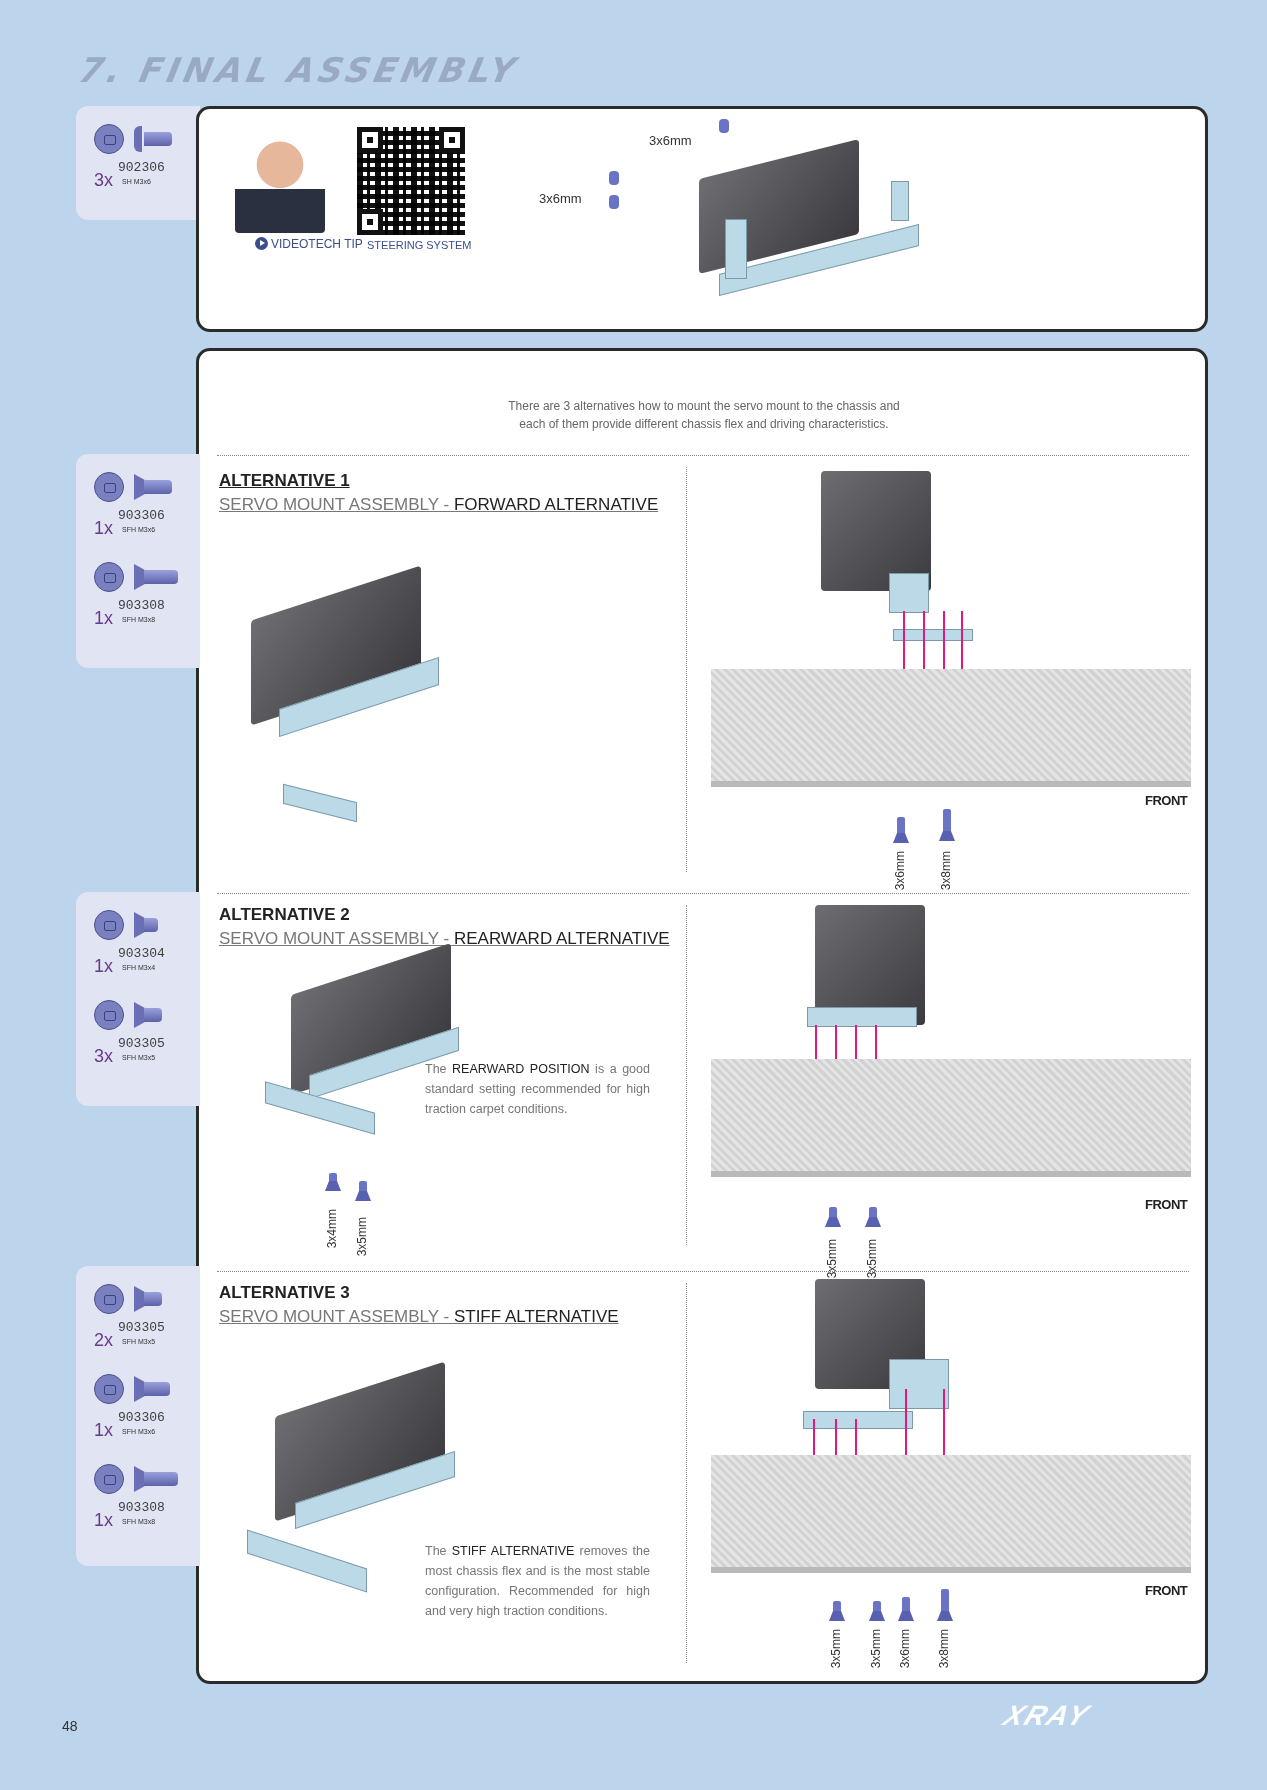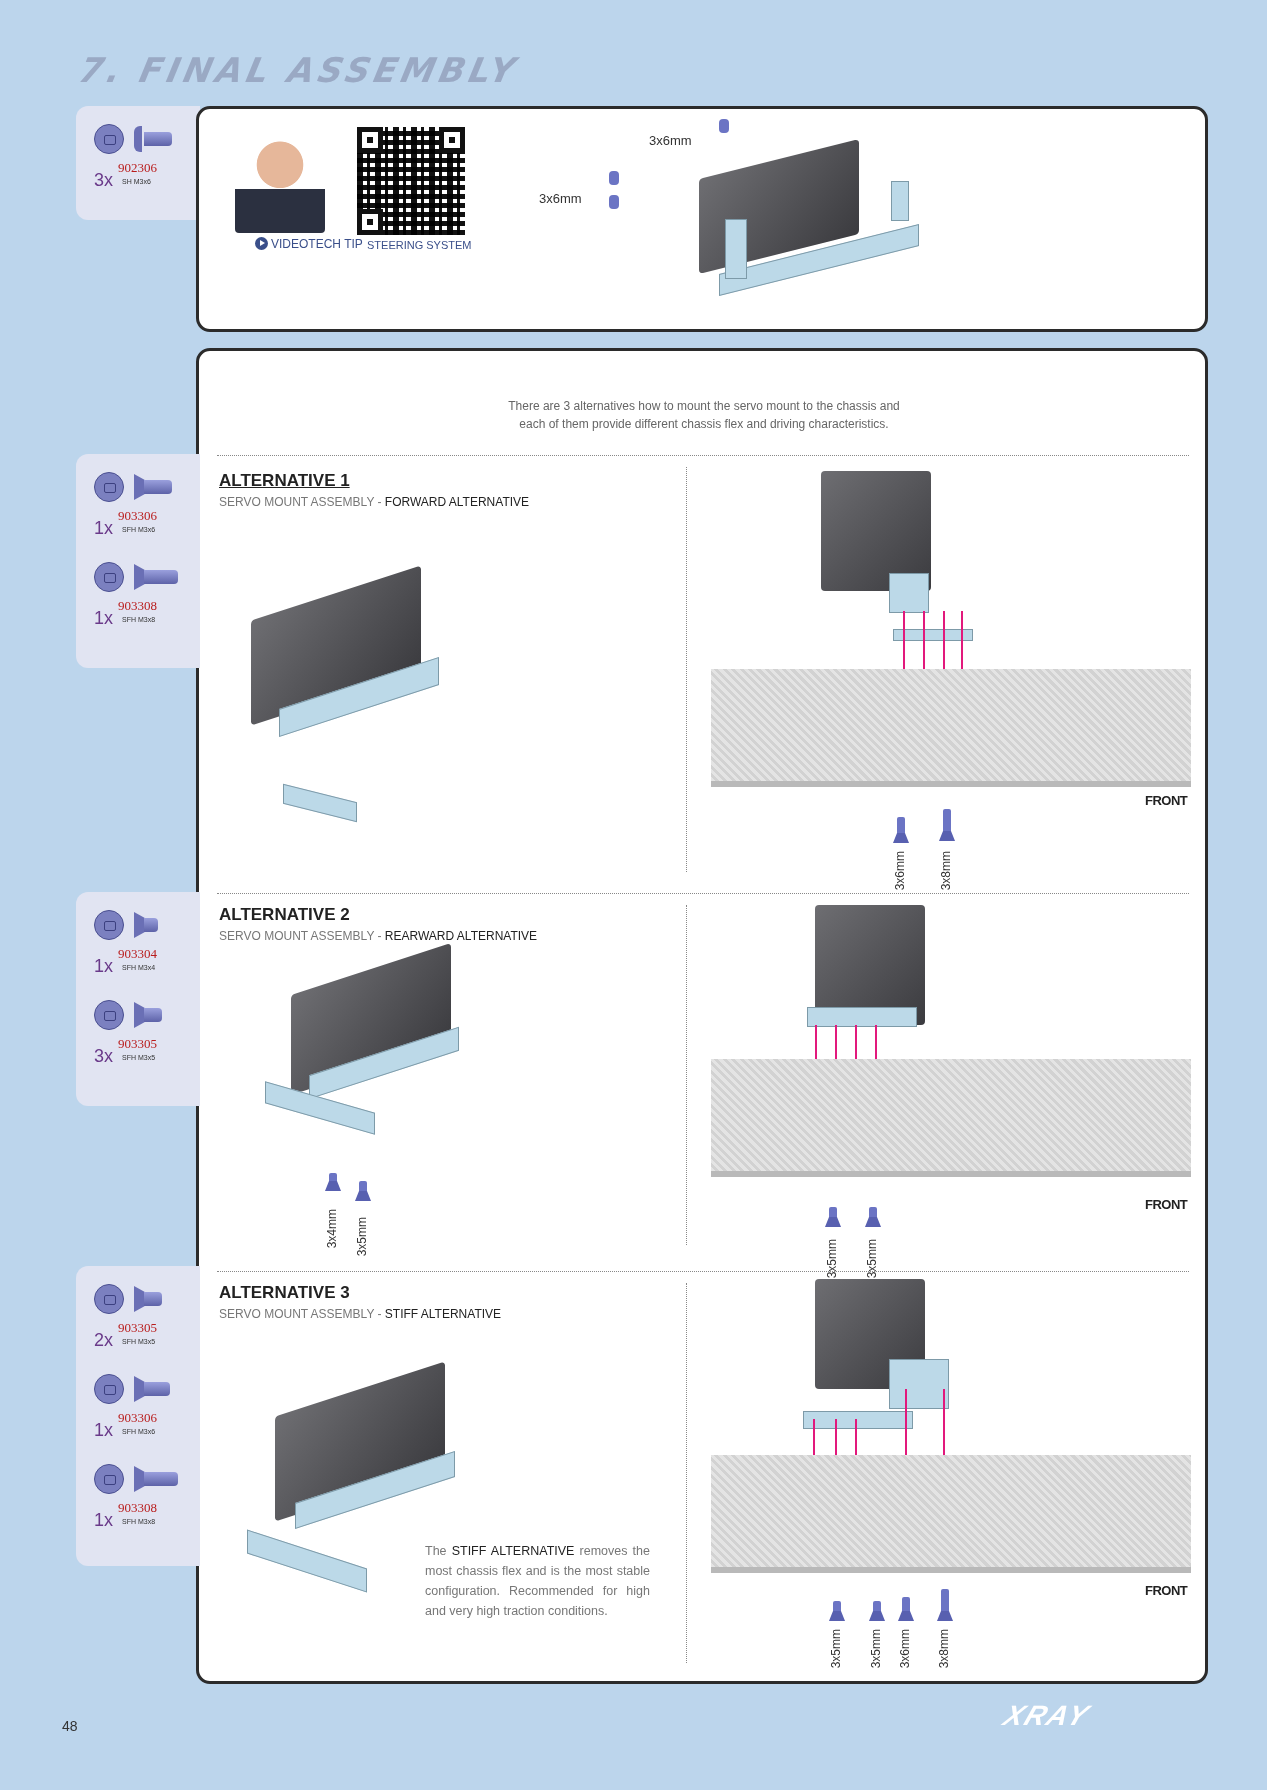--- a/index.html
+++ b/index.html
@@ -9,36 +9,36 @@
   .page-title { left: 80px; top: 50px; font-size: 34px; font-weight: bold; font-style: italic; color: #9aa9c4; letter-spacing: 4px; font-family: "DejaVu Sans", sans-serif; transform: skewX(-12deg); }
   .parts { background: #e1e4f2; border-radius: 12px 0 0 12px; padding: 12px 0; }
   .part { position: relative; height: 90px; }
   .part .head { position: absolute; left: 18px; top: 6px; width: 30px; height: 30px; border-radius: 50%; background: #7b80c0; border: 1px solid #4a4f90; }
   .part .head::after { content: ""; position: absolute; left: 9px; top: 10px; width: 10px; height: 8px; border: 1px solid #3c4080; border-radius: 2px; }
   .part .shank { position: absolute; left: 58px; top: 8px; width: 40px; height: 26px; }
   .part .shank .cap { position: absolute; left: 0; top: 0; width: 8px; height: 26px; background: #6a6fb5; }
   .part .shank .cap.cs { clip-path: polygon(0 0, 100% 30%, 100% 70%, 0 100%); width: 14px; }
   .part .shank .rod { position: absolute; left: 10px; top: 6px; width: 28px; height: 14px; background: linear-gradient(#9aa0dd, #5d62a8); border-radius: 0 4px 4px 0; }
   .part .qty { position: absolute; left: 18px; top: 52px; font-size: 18px; color: #6a3a8a; }
-  .part .num { position: absolute; left: 42px; top: 42px; font-size: 13px; color: #b91c1c; font-family: Liberation Serif, serif; }
+  .part .num { position: absolute; left: 42px; top: 42px; font-size: 13px; color: #404040; font-family: Liberation Mono, monospace; }
   .part .spec { position: absolute; left: 46px; top: 60px; font-size: 7px; color: #333; }
   .panel { background: #fff; border: 3px solid #2b2b2b; border-radius: 14px; }
   .photo { width: 90px; height: 110px; background: radial-gradient(circle at 50% 38%, #e6b79a 0 28%, transparent 29%), linear-gradient(#fff 60%, #2b3040 60%); border-radius: 4px; }
   .qr { width: 108px; height: 108px; background:
         repeating-linear-gradient(90deg, #111 0 6px, #fff 6px 10px, #111 10px 13px, #fff 13px 18px),
         repeating-linear-gradient(0deg, #111 0 5px, #fff 5px 9px); background-blend-mode: multiply; position: relative; }
   .qr .fin { position: absolute; width: 26px; height: 26px; border: 5px solid #111; background: #fff; }
   .qr .fin::after { content: ""; position: absolute; left: 5px; top: 5px; width: 6px; height: 6px; background: #111; }
   .caption { font-size: 12px; color: #3a4f8a; }
   .hdr-title { font-size: 13px; font-weight: bold; color: #222; }
   .intro { font-size: 12px; color: #666; text-align: center; line-height: 18px; }
   .dotline { border-top: 1px dotted #888; }
   .vdot { border-left: 1px dotted #888; }
   .alt-title { font-size: 17px; font-weight: bold; color: #222; }
-  .alt-sub { font-size: 12px; color: #777; }
+  .alt-sub { font-size: 17px; color: #777; text-decoration: underline; }
   .alt-sub b { color: #222; font-weight: normal; }
   .desc { font-size: 12.5px; color: #777; line-height: 20px; text-align: justify; width: 225px; }
   .desc b { color: #222; font-weight: normal; }
   .servo { background: linear-gradient(135deg, #6e6e72, #3b3b3f); border-radius: 4px; }
   .mount { background: #bcd9e8; border: 1px solid #7d9aa8; }
   .chassis { background: repeating-linear-gradient(45deg, #e4e4e4 0 3px, #d2d2d2 3px 6px); border-bottom: 6px solid #b9b9b9; }
   .screw-v { width: 16px; height: 28px; }
   .screw-v .s-rod { position: absolute; left: 4px; top: 0; width: 8px; height: 18px; background: #6b74c4; border-radius: 2px 2px 0 0; }
   .screw-v .s-cap { position: absolute; left: 0; top: 16px; width: 16px; height: 10px; background: #5860b0; clip-path: polygon(25% 0, 75% 0, 100% 100%, 0 100%); }
   .arrow { width: 2px; background: #e2197c; }
@@ -139,20 +139,21 @@
     <div class="abs screw-v" style="left:126px; top:272px;">
         <div class="s-rod" style="height:10px;"></div>
         <div class="s-cap" style="top:8px;"></div>
       </div>
     <div class="abs screw-v" style="left:156px; top:280px;">
         <div class="s-rod" style="height:12px;"></div>
         <div class="s-cap" style="top:10px;"></div>
       </div>
     <span class="abs label-v" style="left:126px; top:308px;">3x4mm</span>
     <span class="abs label-v" style="left:156px; top:316px;">3x5mm</span>
+    <div class="abs desc" style="left:226px; top:158px;"><span>The </span><b>REARWARD POSITION</b><span> is a good standard setting recommended for high traction carpet conditions.</span></div>
     <div class="abs vdot" style="left:487px; top:4px; height:340px;"></div>
     <div class="abs servo" style="left:616px; top:4px; width:110px; height:120px;"></div>
     <div class="abs mount" style="left:608px; top:106px; width:110px; height:20px;"></div>
     <div class="abs arrow" style="left:616px; top:124px; height:70px;"></div>
     <div class="abs arrow" style="left:636px; top:124px; height:70px;"></div>
     <div class="abs arrow" style="left:656px; top:124px; height:70px;"></div>
     <div class="abs arrow" style="left:676px; top:124px; height:70px;"></div>
     <div class="abs chassis" style="left:512px; top:158px; width:480px; height:118px;"></div>
     <div class="abs front" style="left:946px; top:296px;">FRONT</div>
     <div class="abs screw-v" style="left:626px; top:306px;">

